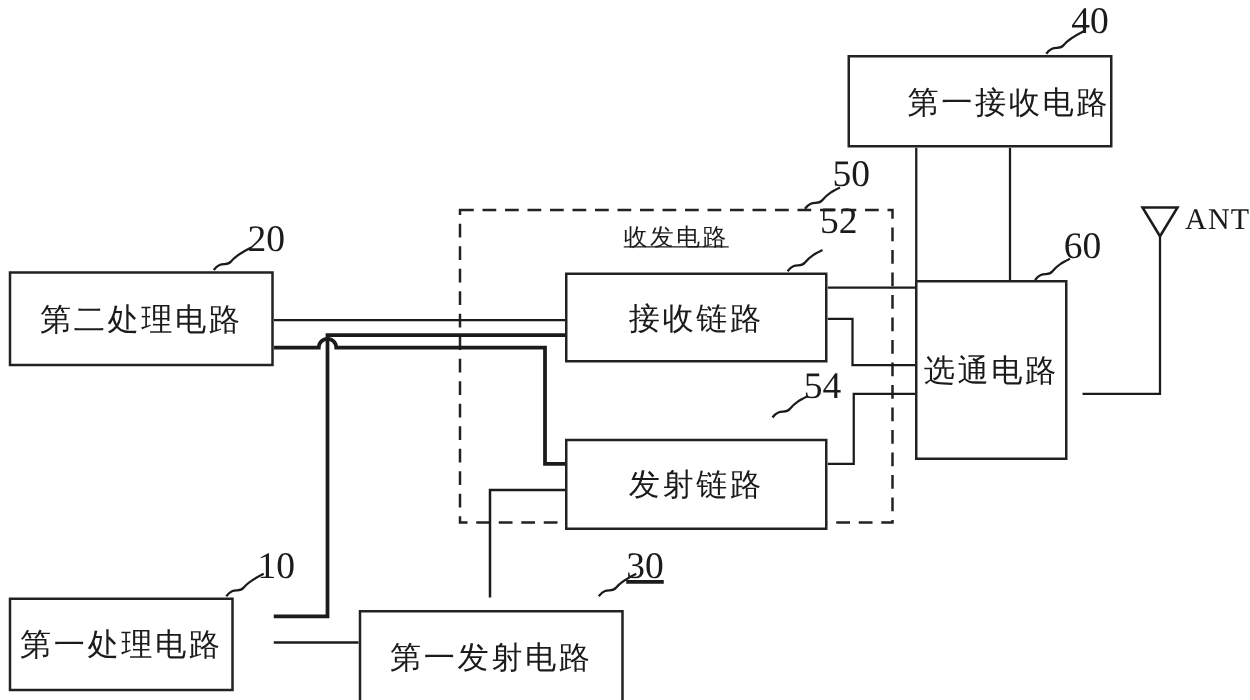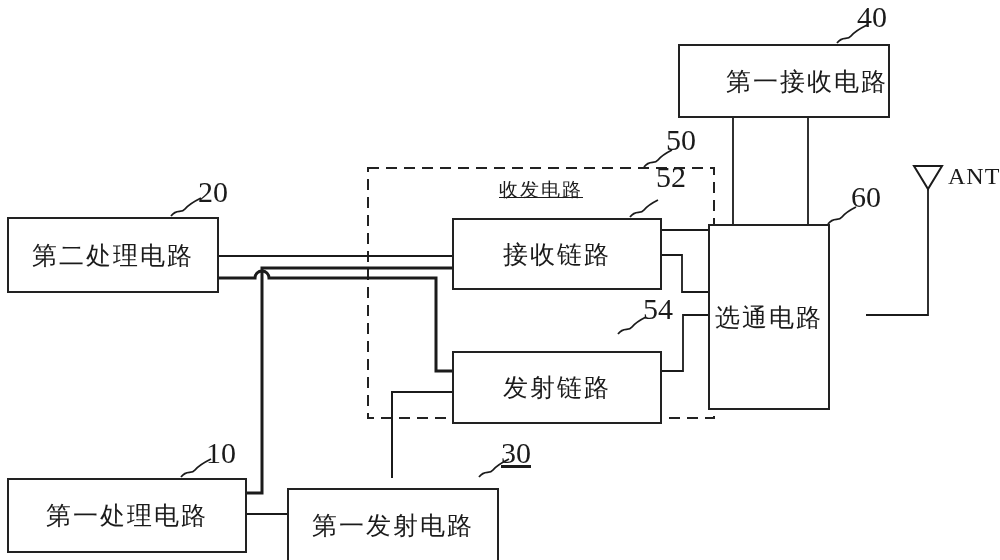--- a/index.html
+++ b/index.html
@@ -14,26 +14,26 @@
     font-size:25px;letter-spacing:2px;white-space:nowrap;box-sizing:border-box;
   }
   .ref{
     position:absolute;font-size:30px;white-space:nowrap;line-height:1;
   }
   .group-label{
     position:absolute;font-size:19px;letter-spacing:2px;white-space:nowrap;text-align:center;text-decoration:underline;
   }
   
   #b20{left:7px;top:217px;width:212px;height:76px;}
-  #b10{left:7px;top:478px;width:240px;height:75px;text-align:right;}
+  #b10{left:7px;top:478px;width:180px;height:75px;text-align:right;}
   #b30{left:287px;top:488px;width:212px;height:75px;}
   #b40{left:678px;top:44px;width:212px;height:74px;justify-content:flex-end;}
   #b52{left:452px;top:218px;width:210px;height:72px;}
   #b54{left:452px;top:335px;width:210px;height:73px;margin-top:16px;}
-  #b60{left:708px;top:224px;width:122px;height:186px;}
+  #b60{left:732px;top:224px;width:122px;height:144px;}
   #lbl50{left:368px;top:177px;width:346px;}
   #r20{left:198px;top:177px;}
   #r10{left:206px;top:438px;}
   #r30{left:501px;top:438px;text-decoration:underline;}
   #r40{left:857px;top:2px;}
   #r50{left:666px;top:125px;}
   #r52{left:656px;top:162px;}
   #r54{left:643px;top:294px;}
   #r60{left:851px;top:182px;}
   #antText{left:948px;top:164px;font-size:24px;letter-spacing:1px;}

